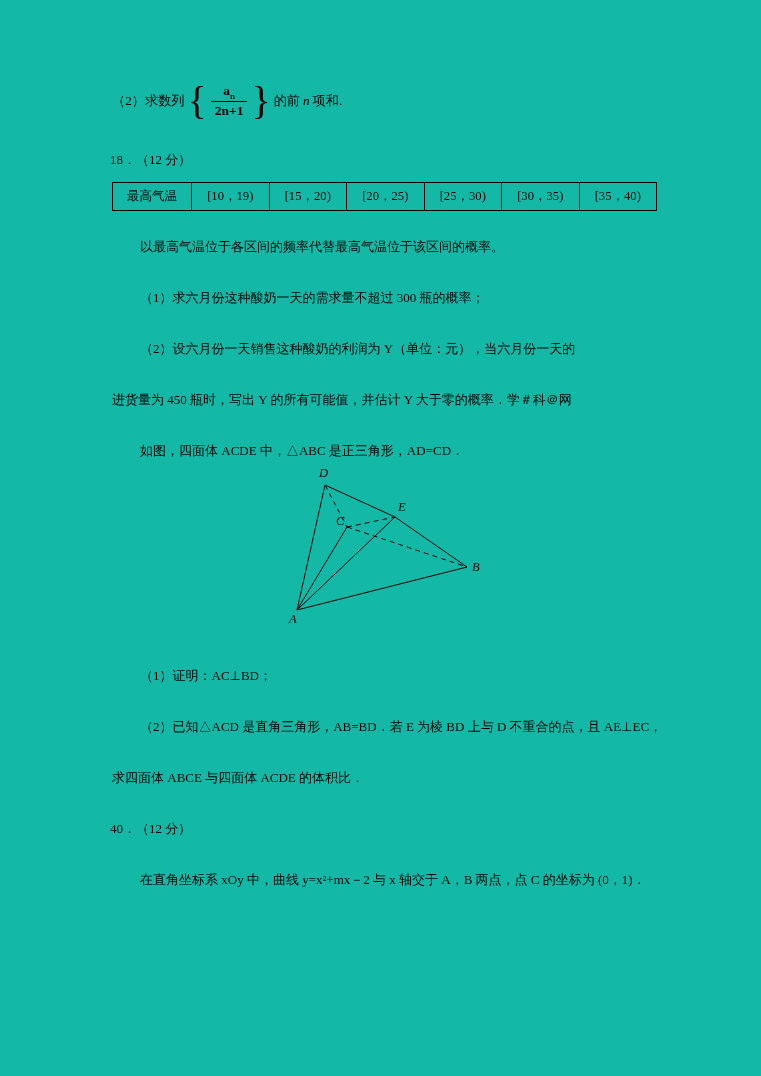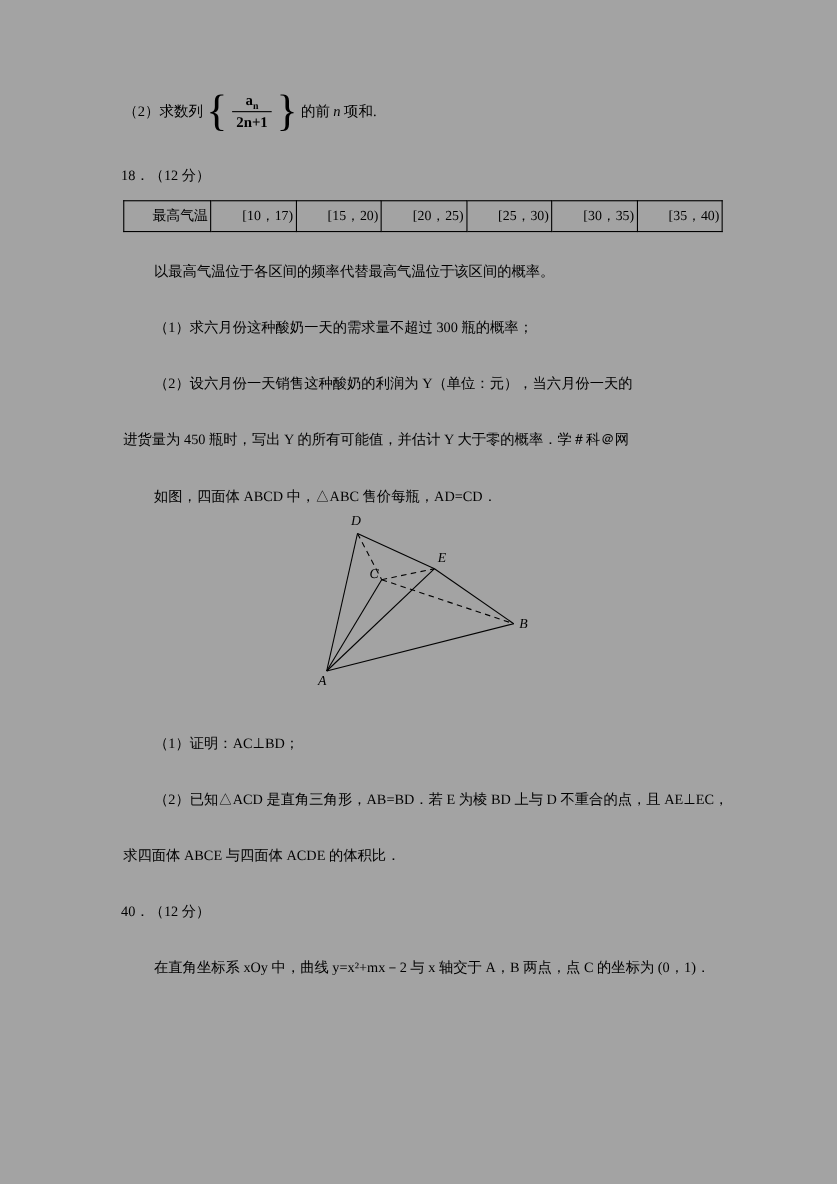--- a/index.html
+++ b/index.html
@@ -13,21 +13,21 @@
     position: relative;
     font-family: "Liberation Serif", serif;
     color: #000;
     overflow: hidden;
   }
   .page {
     position: absolute;
     left: 0; top: 0;
     width: 761px;
     height: 1076px;
-    background: #a3a3a3;
+    background: #14b8a6;
   }
   .content {
     position: absolute;
     left: 112px;
     top: 78px;
     width: 545px;
   }
   .line {
     font-size: 13px;
     line-height: 31px;
@@ -86,21 +86,21 @@
   
   table.freq {
     border-collapse: collapse;
     margin: 7px 0 4px 0;
     width: 545px;
     table-layout: fixed;
   }
   table.freq td {
     border: 1px solid #000;
     height: 27px;
-    text-align: right;
+    text-align: center;
     font-size: 12.6px;
     padding: 0 2px;
   }
   table.freq td.hdr {
     width: 74px;
     font-size: 12.6px;
   }
   
   .figure {
     position: relative;
@@ -142,36 +142,36 @@
       <span>项和.</span>
     </div>
 
     <div class="line" style="margin-left:-2px;">18．（12 分）</div>
 
 
     <table class="freq">
       <tbody>
           <tr>
         <td class="hdr">最高气温</td>
-        <td>[10，17)</td>
+        <td>[10，19)</td>
         <td>[15，20)</td>
         <td>[20，25)</td>
         <td>[25，30)</td>
         <td>[30，35)</td>
         <td>[35，40)</td>
       </tr>
     </tbody>
       </table>
 
     <div class="line indent2">以最高气温位于各区间的频率代替最高气温位于该区间的概率。</div>
     <div class="line indent2">（1）求六月份这种酸奶一天的需求量不超过 300 瓶的概率；</div>
     <div class="line indent2">（2）设六月份一天销售这种酸奶的利润为 Y（单位：元），当六月份一天的</div>
     <div class="line">进货量为 450 瓶时，写出 Y 的所有可能值，并估计 Y 大于零的概率．学＃科＠网</div>
 
-    <div class="line indent2">如图，四面体 ABCD 中，△ABC 售价每瓶，AD=CD．</div>
+    <div class="line indent2">如图，四面体 ACDE 中，△ABC 是正三角形，AD=CD．</div>
 
     <div class="figure">
       <svg width="545" height="170" viewBox="0 0 545 170">
 
         <g stroke="#000" stroke-width="1" fill="none">
 
           <line x1="213" y1="15" x2="185" y2="140"></line>
 
           <line x1="213" y1="15" x2="283" y2="47"></line>
 

